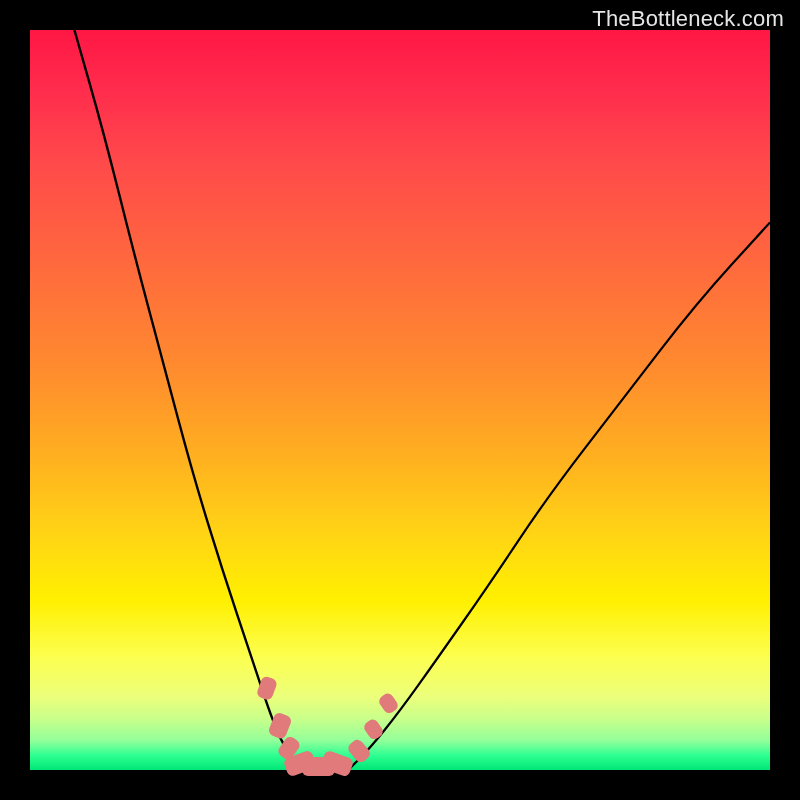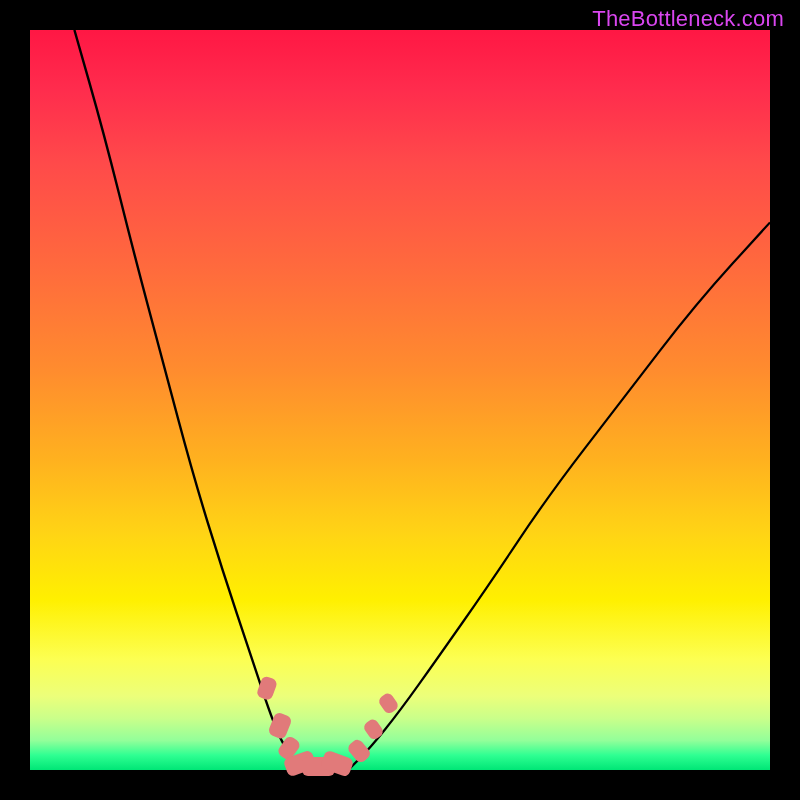--- a/index.html
+++ b/index.html
@@ -39,21 +39,21 @@
       #caff8a 93%,
       #93ff9a 96%,
       #2fff92 98%,
       #00e676 100%
     );
   }
   .watermark {
     position: absolute;
     top: 6px;
     right: 16px;
-    color: #d946ef;
+    color: #e5e5e5;
     font-size: 22px;
     font-weight: 400;
     letter-spacing: 0.2px;
     user-select: none;
   }
   svg.curves {
     position: absolute;
     left: 0; top: 0;
     width: 740px; height: 740px;
   }

